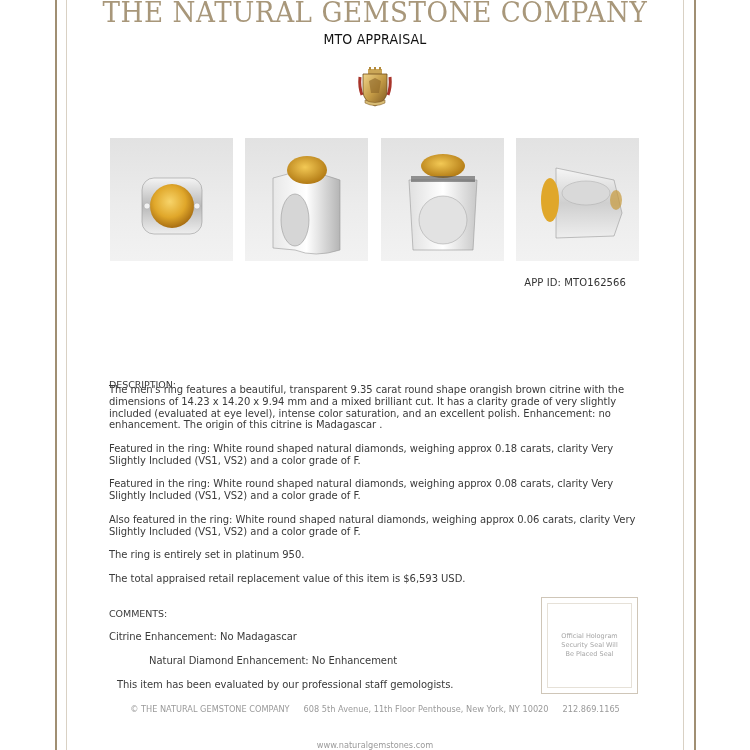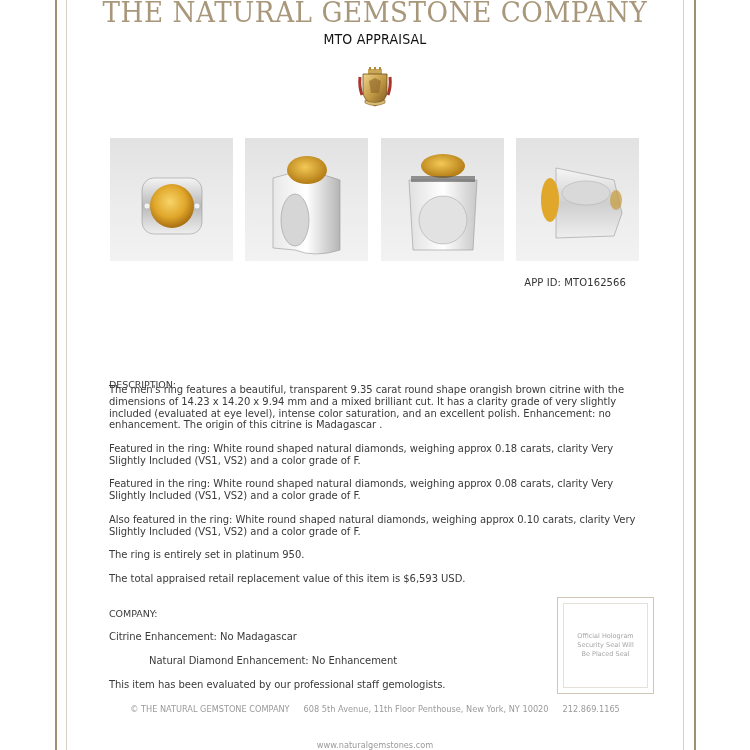--- a/index.html
+++ b/index.html
@@ -45,21 +45,21 @@
   }
 
   .text {
     position: absolute; left: 109px; width: 540px;
     font-size: 10px; line-height: 11.8px; color: #3a3a3a;
     letter-spacing: -0.05px;
   }
   .heading { font-size: 9.5px; color: #3a3a3a; }
 
   .seal {
-    position: absolute; left: 557px; top: 597px; width: 95px; height: 95px;
+    position: absolute; left: 541px; top: 597px; width: 95px; height: 95px;
     border: 1.5px solid #cfc6b8;
   }
   .seal-inner {
     position: absolute; left: 5px; top: 5px; right: 5px; bottom: 5px;
     border: 1px solid #e6e1d8;
     display: flex; align-items: center; justify-content: center;
   }
   .seal-text {
     text-align: center; font-size: 6.5px; line-height: 9px; color: #a6a6a6;
     width: 80px;
@@ -177,28 +177,28 @@
     <ellipse cx="100" cy="62" rx="6" ry="10" fill="#c89a3a" opacity="0.7"></ellipse>
   </svg>
 </div>
 
 <div class="app-id">APP ID: MTO162566</div>
 
 <div class="text heading" style="top:363px;margin-top:16px;">DESCRIPTION:</div>
 <div class="text" style="top:384px;">The men's ring features a beautiful, transparent 9.35 carat round shape orangish brown citrine with the dimensions of 14.23 x 14.20 x 9.94 mm and a mixed brilliant cut. It has a clarity grade of very slightly included (evaluated at eye level), intense color saturation, and an excellent polish. Enhancement: no enhancement. The origin of this citrine is Madagascar .</div>
 <div class="text" style="top:443px;">Featured in the ring: White round shaped natural diamonds, weighing approx 0.18 carats, clarity Very Slightly Included (VS1, VS2) and a color grade of F.</div>
 <div class="text" style="top:478px;">Featured in the ring: White round shaped natural diamonds, weighing approx 0.08 carats, clarity Very Slightly Included (VS1, VS2) and a color grade of F.</div>
-<div class="text" style="top:514px;">Also featured in the ring: White round shaped natural diamonds, weighing approx 0.10 carats, clarity Very Slightly Included (VS1, VS2) and a color grade of F.</div>
+<div class="text" style="top:514px;">Also featured in the ring: White round shaped natural diamonds, weighing approx 0.06 carats, clarity Very Slightly Included (VS1, VS2) and a color grade of F.</div>
 <div class="text" style="top:549px;">The ring is entirely set in platinum 950.</div>
 <div class="text" style="top:573px;">The total appraised retail replacement value of this item is $6,593 USD.</div>
 
-<div class="text heading" style="top:608px;">COMPANY:</div>
+<div class="text heading" style="top:608px;">COMMENTS:</div>
 <div class="text" style="top:631px; width:420px;">Citrine Enhancement: No Madagascar</div>
 <div class="text" style="top:655px; width:420px;padding-left:40px;">Natural Diamond Enhancement: No Enhancement</div>
-<div class="text" style="top:679px; width:420px;">This item has been evaluated by our professional staff gemologists.</div>
+<div class="text" style="top:679px; width:420px;margin-left:8px;">This item has been evaluated by our professional staff gemologists.</div>
 
 <div class="seal">
   <div class="seal-inner">
     <div class="seal-text">
       <div>Official Hologram</div>
       <div>Security Seal Will</div>
       <div>Be Placed Seal</div>
     </div>
   </div>
 </div>

